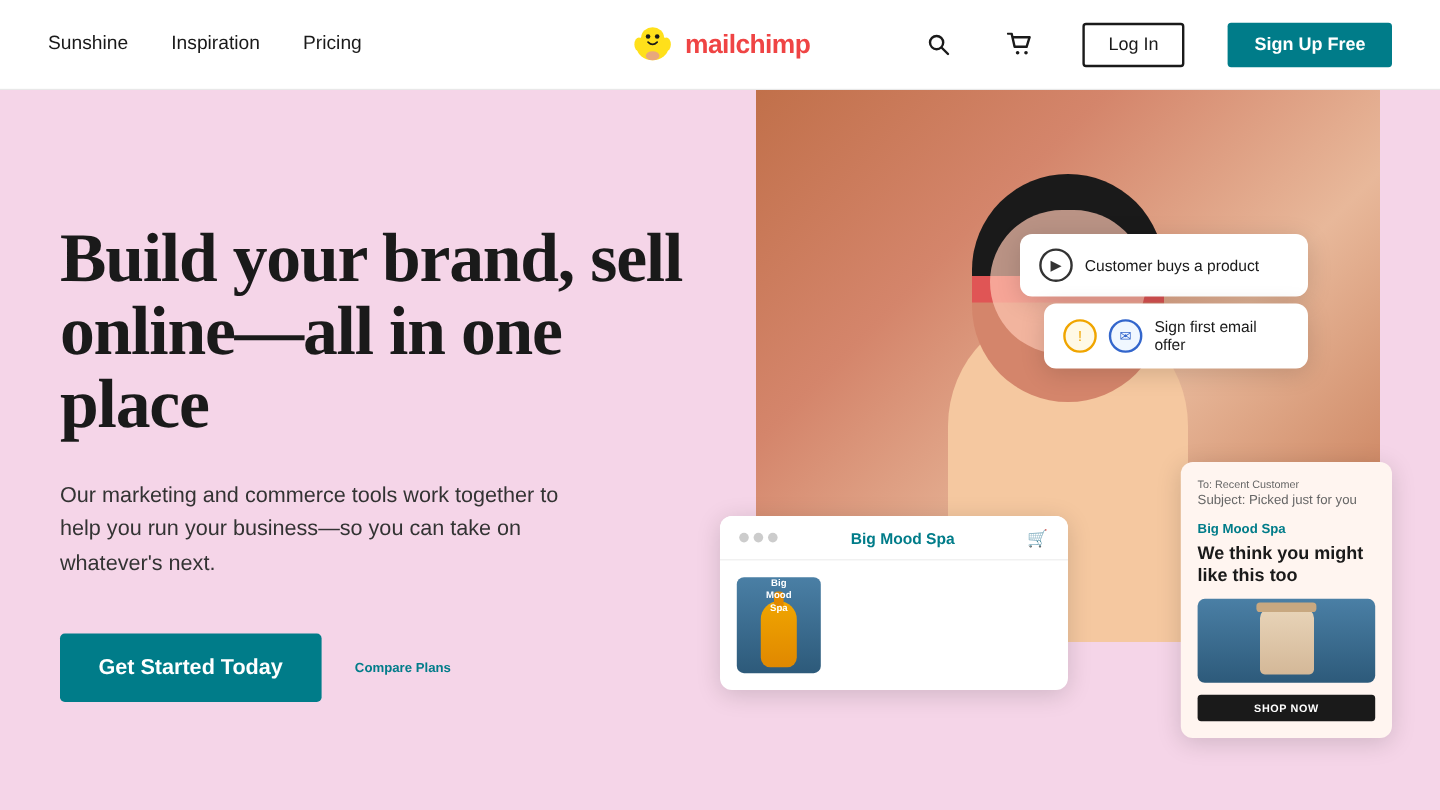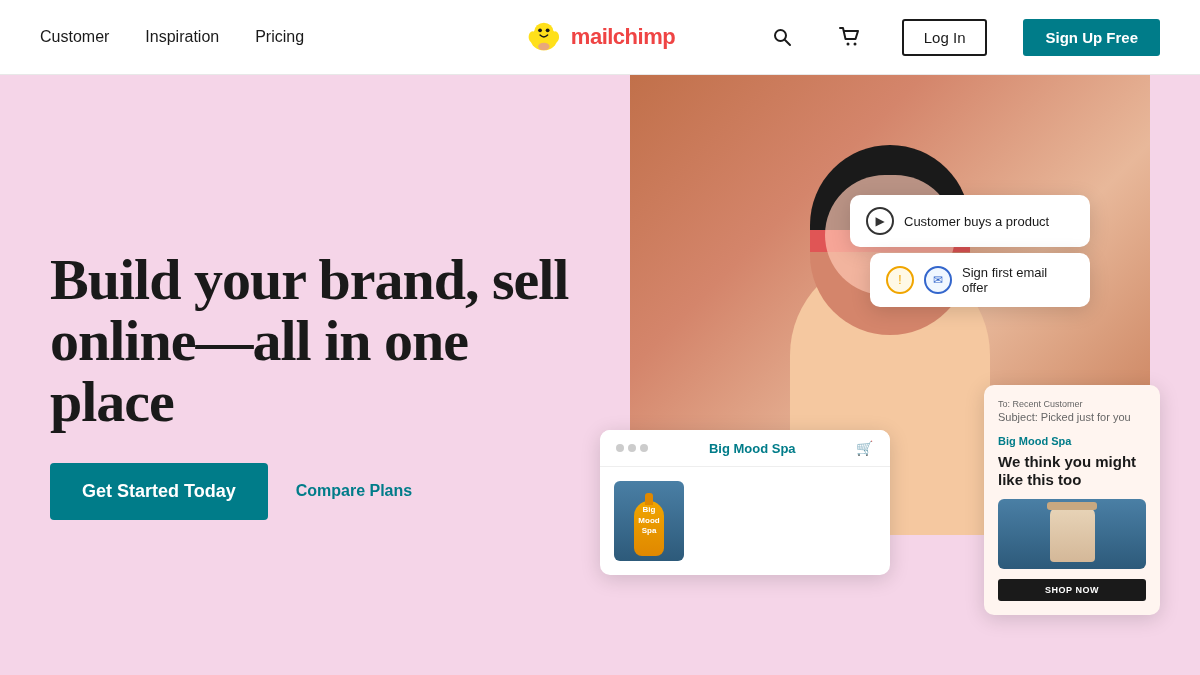--- a/index.html
+++ b/index.html
@@ -121,21 +121,21 @@
       color: #fff;
       font-size: 18px;
       font-weight: 700;
       padding: 18px 32px;
       border: none;
       cursor: pointer;
       border-radius: 4px;
     }
     .cta-secondary {
       color: #007c89;
-      font-size: 16px;
+      font-size: 11px;
       font-weight: 600;
       background: none;
       border: none;
       cursor: pointer;
       text-decoration: none;
     }
 
     
     .hero-right {
       flex: 1;
@@ -319,21 +319,20 @@
       align-items: center;
       padding: 14px;
       gap: 12px;
     }
     .product-img {
       width: 70px;
       height: 80px;
       background: linear-gradient(180deg, #4a7fa5 0%, #2d5a7a 100%);
       border-radius: 6px;
       display: flex;
-      align-items: center;
       justify-content: center;
       flex-shrink: 0;
       position: relative;
       overflow: hidden;
     }
     .product-img-label {
       font-size: 8px;
       color: #fff;
       text-align: center;
       font-weight: 700;
@@ -467,21 +466,21 @@
     .logo-chimp {
       width: 38px;
       height: 38px;
     }
   </style>
 </head>
 <body>
 
 <nav class="navbar">
   <div class="nav-left">
-    <span class="nav-item">Customer</span>
+    <span class="nav-item">Sunshine</span>
     <span class="nav-item">Inspiration</span>
     <span class="nav-item">Pricing</span>
   </div>
 
   <div class="nav-logo">
 
     <svg class="logo-chimp" viewBox="0 0 40 40" fill="none" xmlns="http://www.w3.org/2000/svg">
       <ellipse cx="20" cy="22" rx="14" ry="12" fill="#FFE01B"></ellipse>
       <ellipse cx="20" cy="14" rx="10" ry="9" fill="#FFE01B"></ellipse>
       <circle cx="16" cy="13" r="2" fill="#1a1a1a"></circle>
@@ -509,20 +508,21 @@
       </svg>
     </button>
     <button class="login-btn">Log In</button>
     <button class="signup-btn">Sign Up Free</button>
   </div>
 </nav>
 
 <section class="hero">
   <div class="hero-left">
     <h1 class="hero-headline">Build your brand, sell online—all in one place</h1>
+    <p class="hero-subtext">Our marketing and commerce tools work together to help you run your business—so you can take on whatever's next.</p>
     <div class="hero-buttons">
       <button class="cta-primary">Get Started Today</button>
       <a class="cta-secondary">Compare Plans</a>
     </div>
   </div>
 
   <div class="hero-right">
 
     <div class="hero-photo">
       <div class="photo-person">

